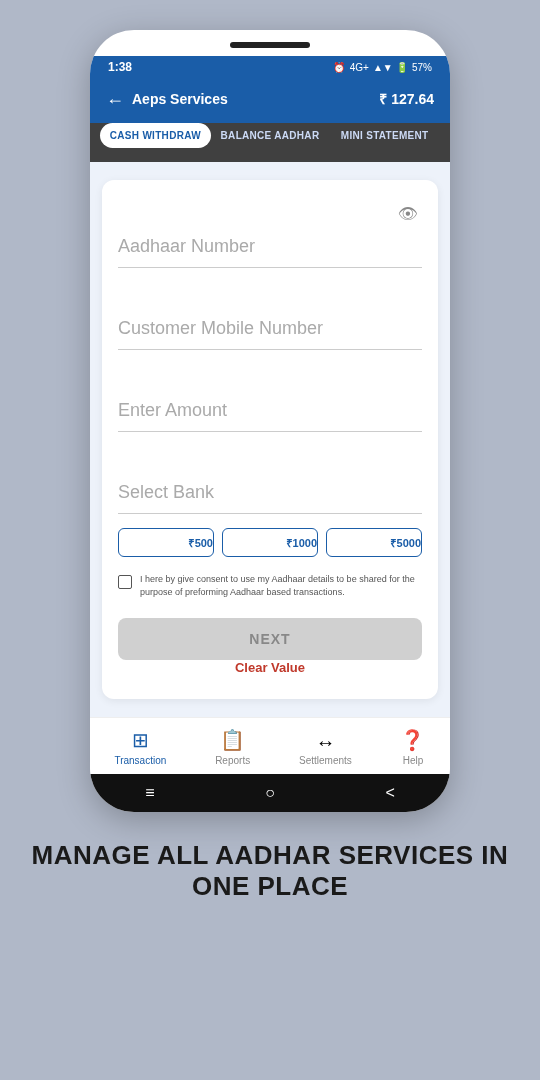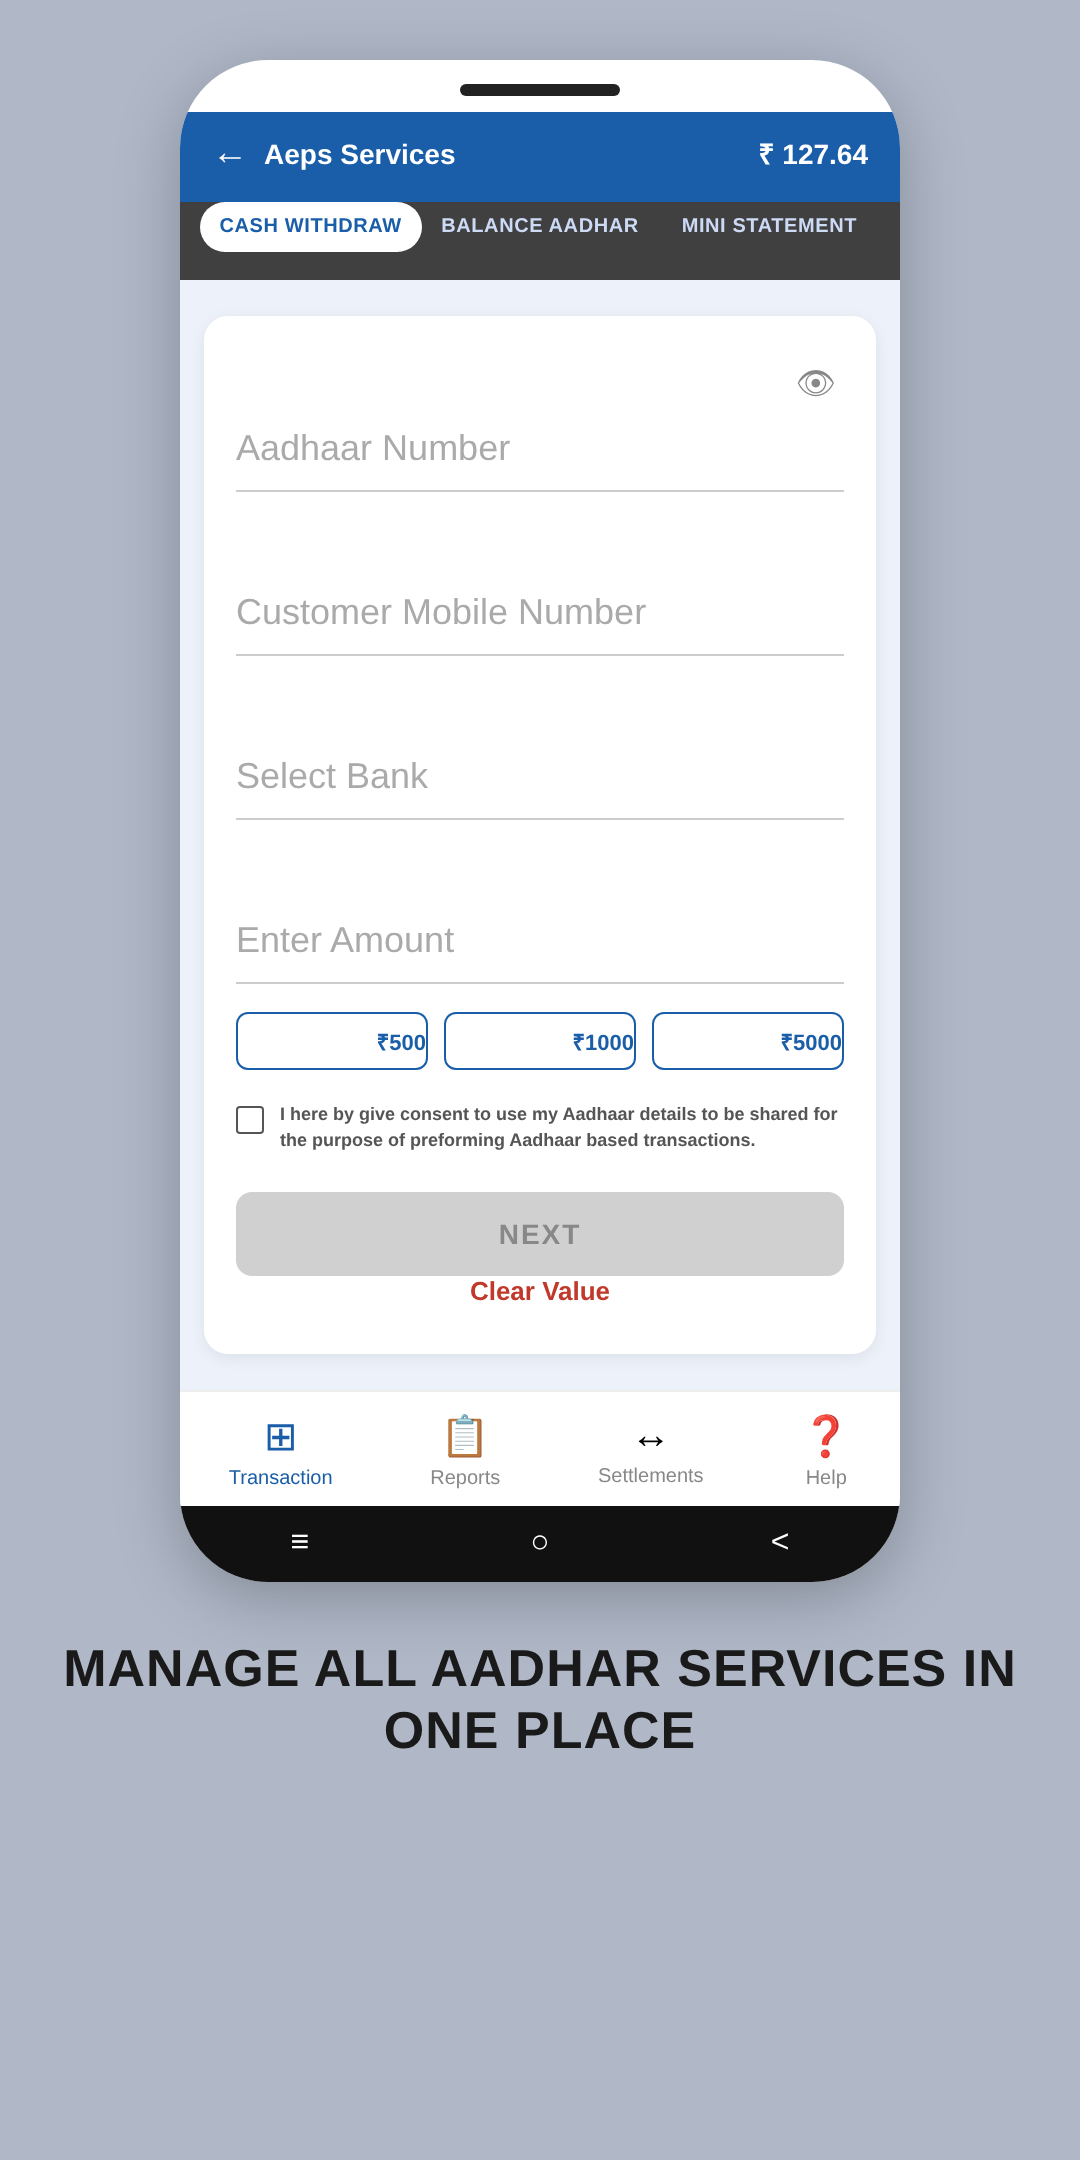--- a/index.html
+++ b/index.html
@@ -165,21 +165,20 @@
       border-radius: 2px;
       flex-shrink: 0;
       margin-top: 2px;
       cursor: pointer;
       background: #fff;
     }
     .consent-text {
       font-size: 9px;
       color: #555;
       line-height: 1.4;
-      font-weight: bold;
     }
 
     
     .next-btn {
       width: 100%;
       background: #d0d0d0;
       color: #888;
       border: none;
       border-radius: 8px;
       padding: 13px 0;
@@ -243,20 +242,29 @@
       letter-spacing: 0.5px;
     }
   </style>
 </head>
 <body>
 
 <div class="page-wrapper">
   <div class="phone-shell">
     <span class="phone-notch"></span>
 
+    <div class="status-bar">
+      <span class="status-time">1:38</span>
+      <div class="status-icons">
+        <span>⏰</span>
+        <span>4G+</span>
+        <span>▲▼</span>
+        <span>🔋 57%</span>
+      </div>
+    </div>
 
     <div class="app-header">
       <div class="header-left">
         <span class="back-arrow">←</span>
         <span class="header-title">Aeps Services</span>
       </div>
       <span class="header-balance">₹  127.64</span>
     </div>
 
     <div class="tabs-container">
@@ -274,26 +282,26 @@
           <span class="field-icon">👁</span>
         </div>
 
         
         <div class="form-field">
           <input type="text" placeholder="Customer Mobile Number" style="">
         </div>
 
         
         <div class="form-field">
+          <input type="text" placeholder="Enter Amount" style="">
+        </div>
+
+        
+        <div class="form-field">
           <input type="text" placeholder="Select Bank" style="">
-        </div>
-
-        
-        <div class="form-field">
-          <input type="text" placeholder="Enter Amount" style="">
         </div>
 
         
         <div class="quick-amounts">
           <button class="amount-btn">₹500</button>
           <button class="amount-btn">₹1000</button>
           <button class="amount-btn">₹5000</button>
         </div>
 
         

